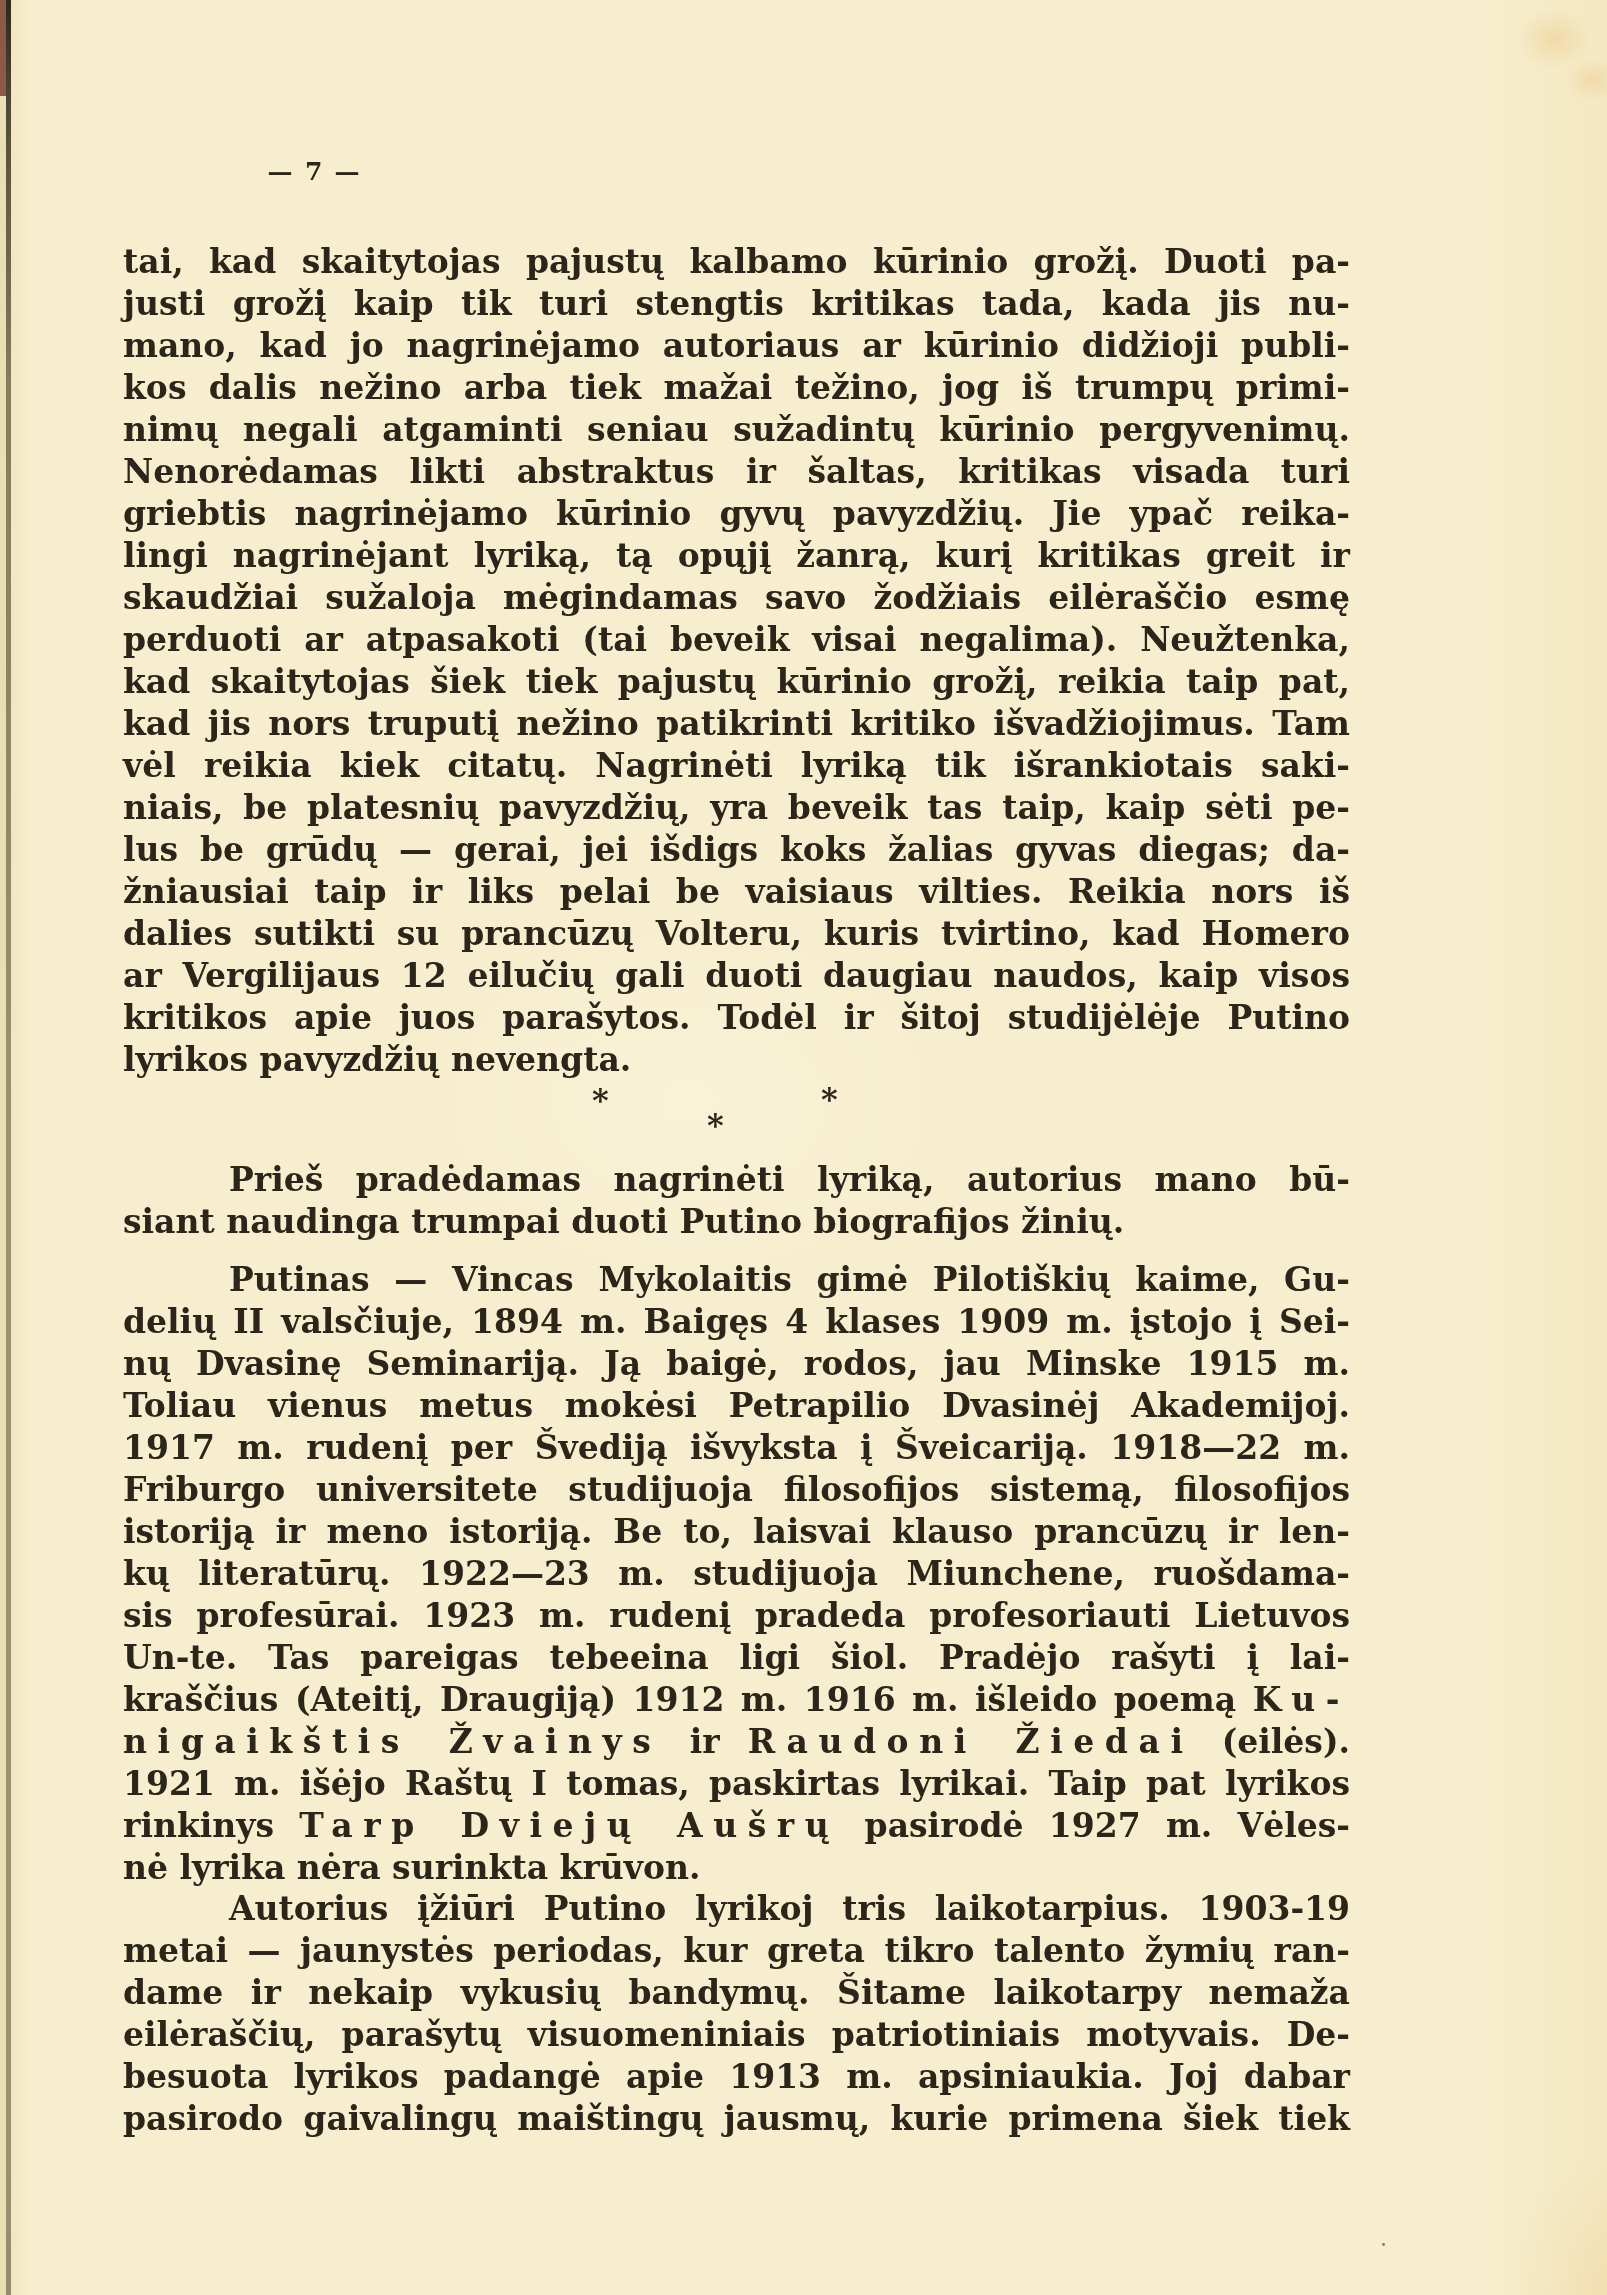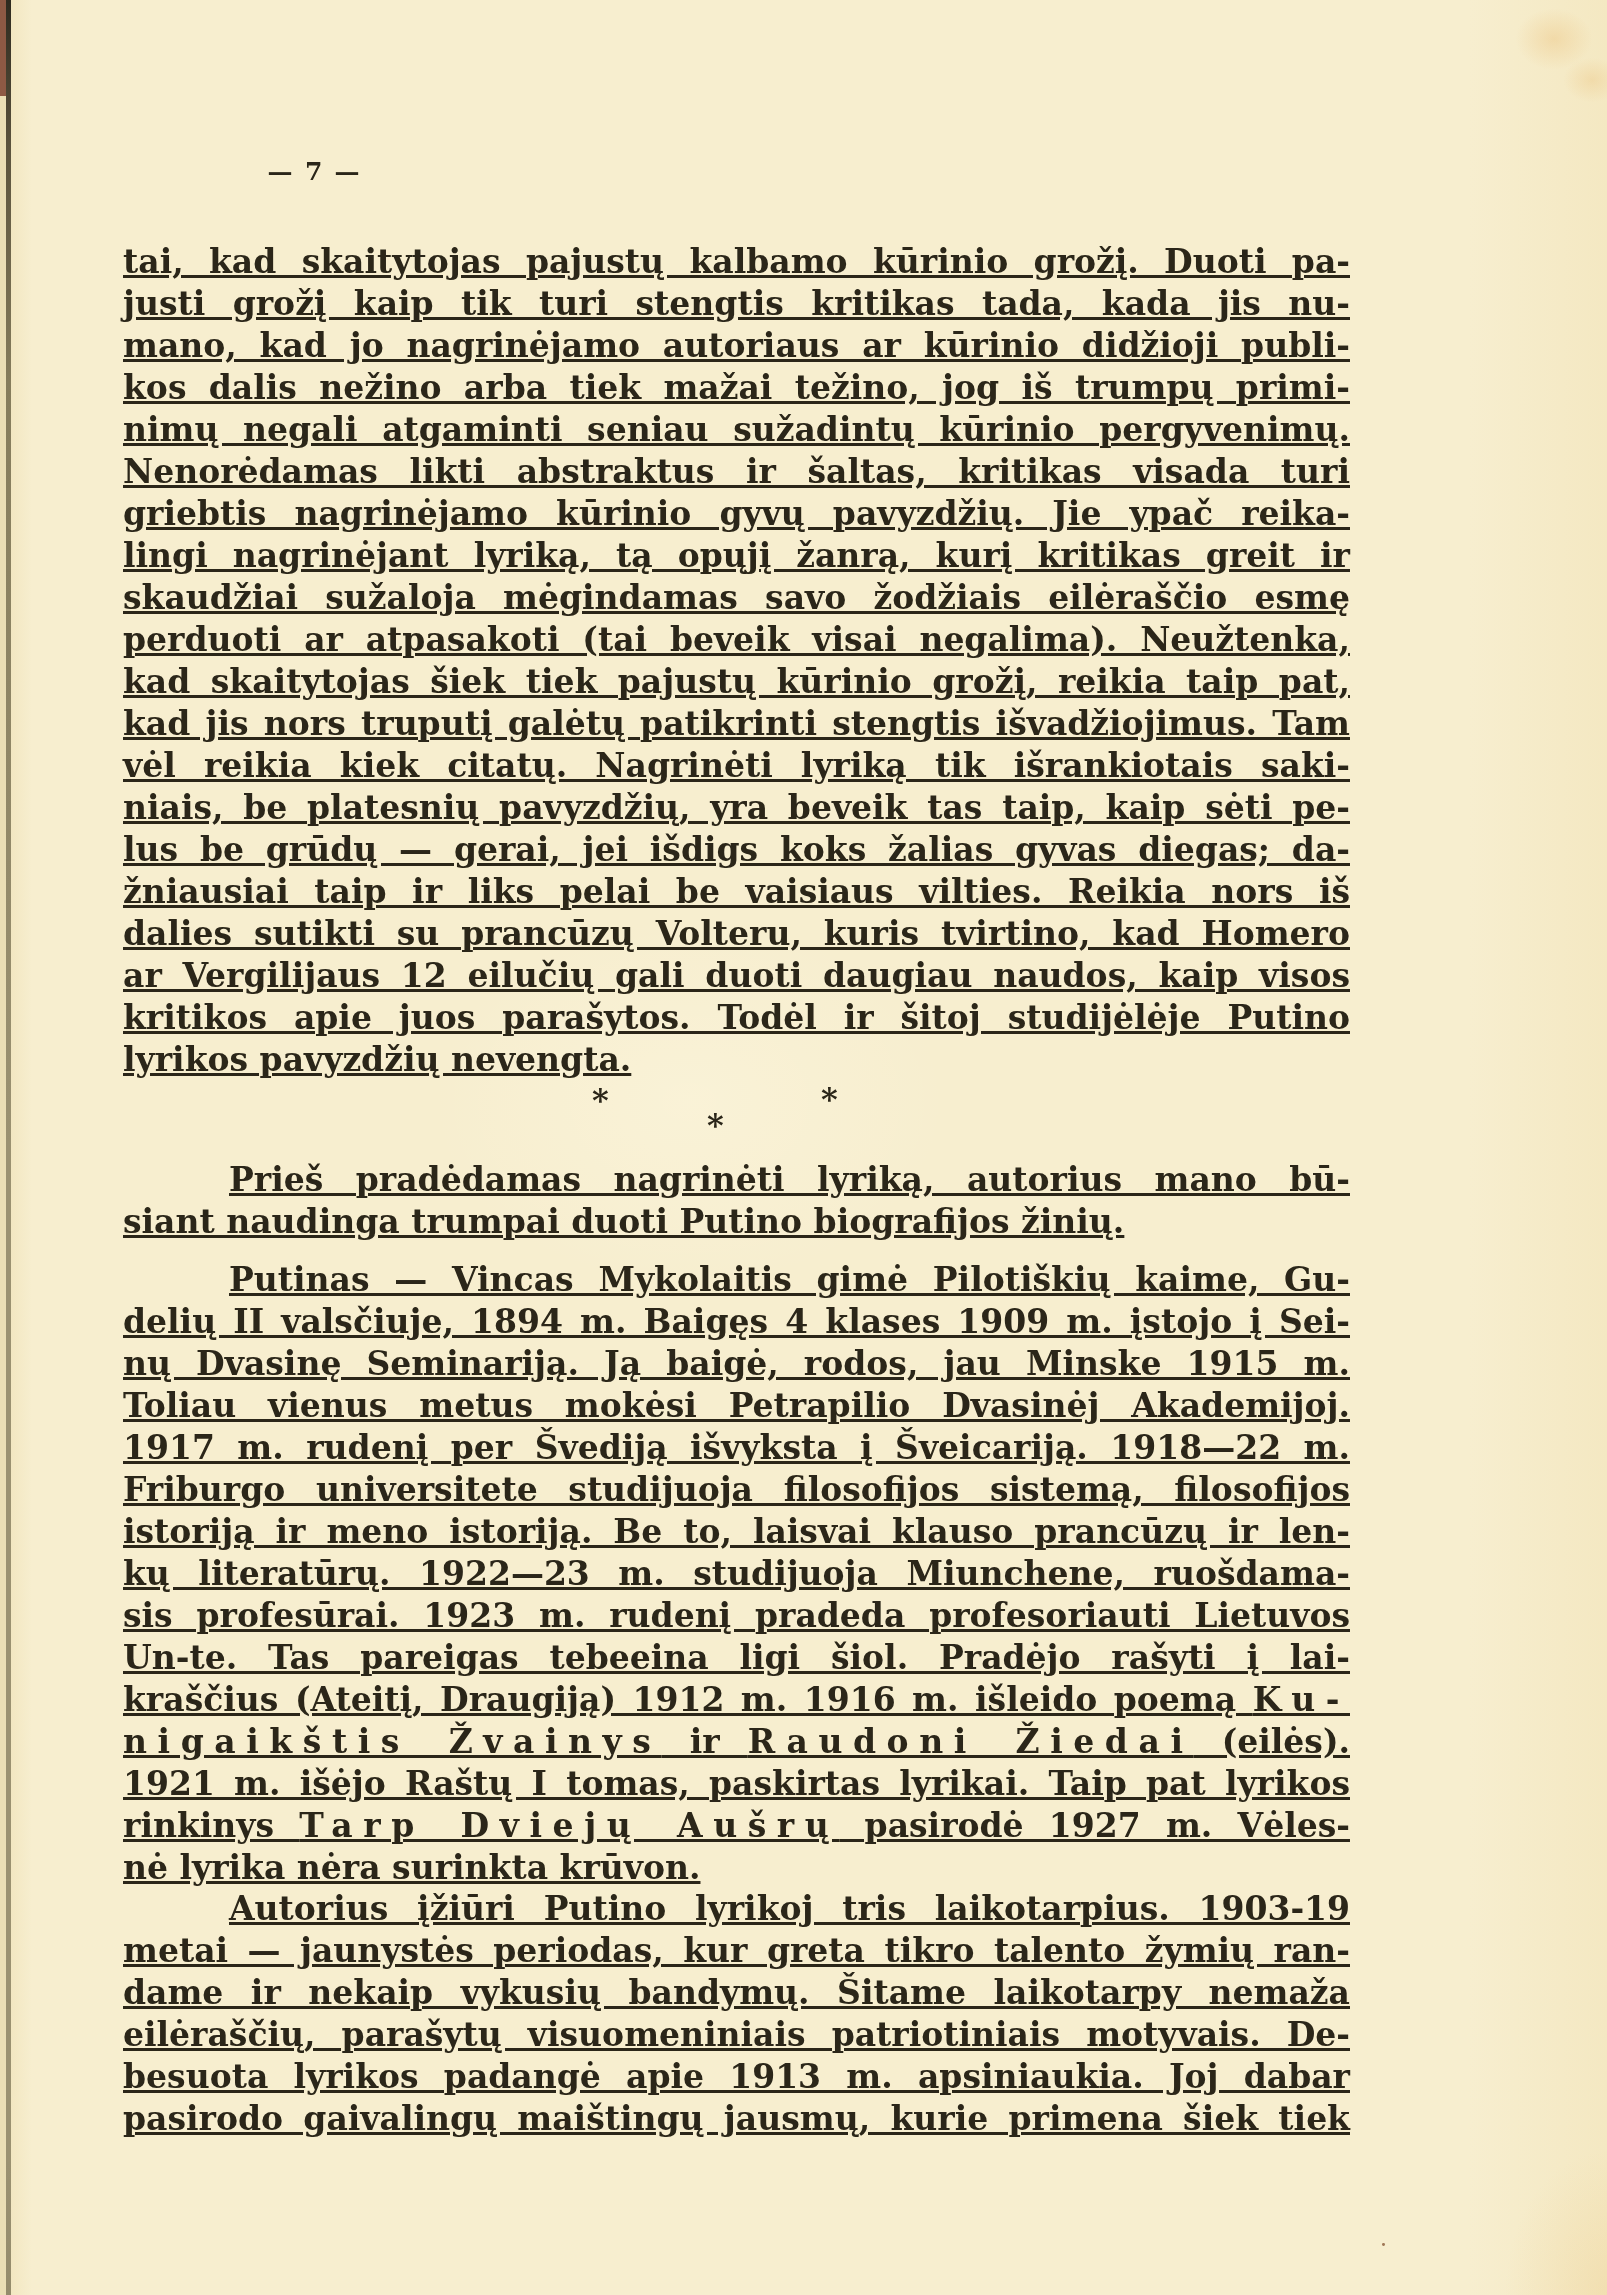--- a/index.html
+++ b/index.html
@@ -30,21 +30,21 @@
   
   .speck{position:absolute;border-radius:50%;background:#55462e;}
   .speck.k4{left:1382px;top:2243px;width:2.8px;height:2.8px;background:#8a5a38;opacity:.8;}
   
   .pageno{
     position:absolute;left:257px;top:158px;width:115px;
     text-align:center;font-size:25px;line-height:27.5px;font-weight:bold;
     color:#2b2619;letter-spacing:1.8px;
   }
   
-  .para{position:absolute;left:123px;width:1227px;color:#2b2619;text-decoration:underline;}
+  .para{position:absolute;left:123px;width:1227px;color:#2b2619;}
   .p1{top:241px;}
   .p2{top:1159px;}
   .p3{top:1259px;}
   .p4{top:1888px;}
   .line{
     font-size:33px;line-height:42px;font-weight:bold;
     text-align:justify;text-align-last:justify;text-justify:inter-word;
   }
   .line.nojust{text-align-last:left;}
   .line.indent{text-indent:106px;}
@@ -73,21 +73,21 @@
       <div class="line"><span>justi grožį kaip tik turi stengtis kritikas tada, kada jis nu-</span></div>
       <div class="line"><span>mano, kad jo nagrinėjamo autoriaus ar kūrinio didžioji publi-</span></div>
       <div class="line"><span>kos dalis nežino arba tiek mažai težino, jog iš trumpų primi-</span></div>
       <div class="line"><span>nimų negali atgaminti seniau sužadintų kūrinio pergyvenimų.</span></div>
       <div class="line"><span>Nenorėdamas likti abstraktus ir šaltas, kritikas visada turi</span></div>
       <div class="line"><span>griebtis nagrinėjamo kūrinio gyvų pavyzdžių. Jie ypač reika-</span></div>
       <div class="line"><span>lingi nagrinėjant lyriką, tą opųjį žanrą, kurį kritikas greit ir</span></div>
       <div class="line"><span>skaudžiai sužaloja mėgindamas savo žodžiais eilėraščio esmę</span></div>
       <div class="line"><span>perduoti ar atpasakoti (tai beveik visai negalima). Neužtenka,</span></div>
       <div class="line"><span>kad skaitytojas šiek tiek pajustų kūrinio grožį, reikia taip pat,</span></div>
-      <div class="line"><span>kad jis nors truputį galėtų patikrinti stengtis išvadžiojimus. Tam</span></div>
+      <div class="line"><span>kad jis nors truputį nežino patikrinti kritiko išvadžiojimus. Tam</span></div>
       <div class="line"><span>vėl reikia kiek citatų. Nagrinėti lyriką tik išrankiotais saki-</span></div>
       <div class="line"><span>niais, be platesnių pavyzdžių, yra beveik tas taip, kaip sėti pe-</span></div>
       <div class="line"><span>lus be grūdų — gerai, jei išdigs koks žalias gyvas diegas; da-</span></div>
       <div class="line"><span>žniausiai taip ir liks pelai be vaisiaus vilties. Reikia nors iš</span></div>
       <div class="line"><span>dalies sutikti su prancūzų Volteru, kuris tvirtino, kad Homero</span></div>
       <div class="line"><span>ar Vergilijaus 12 eilučių gali duoti daugiau naudos, kaip visos</span></div>
       <div class="line"><span>kritikos apie juos parašytos. Todėl ir šitoj studijėlėje Putino</span></div>
       <div class="line nojust"><span>lyrikos pavyzdžių nevengta.</span></div>
     </div>
 

